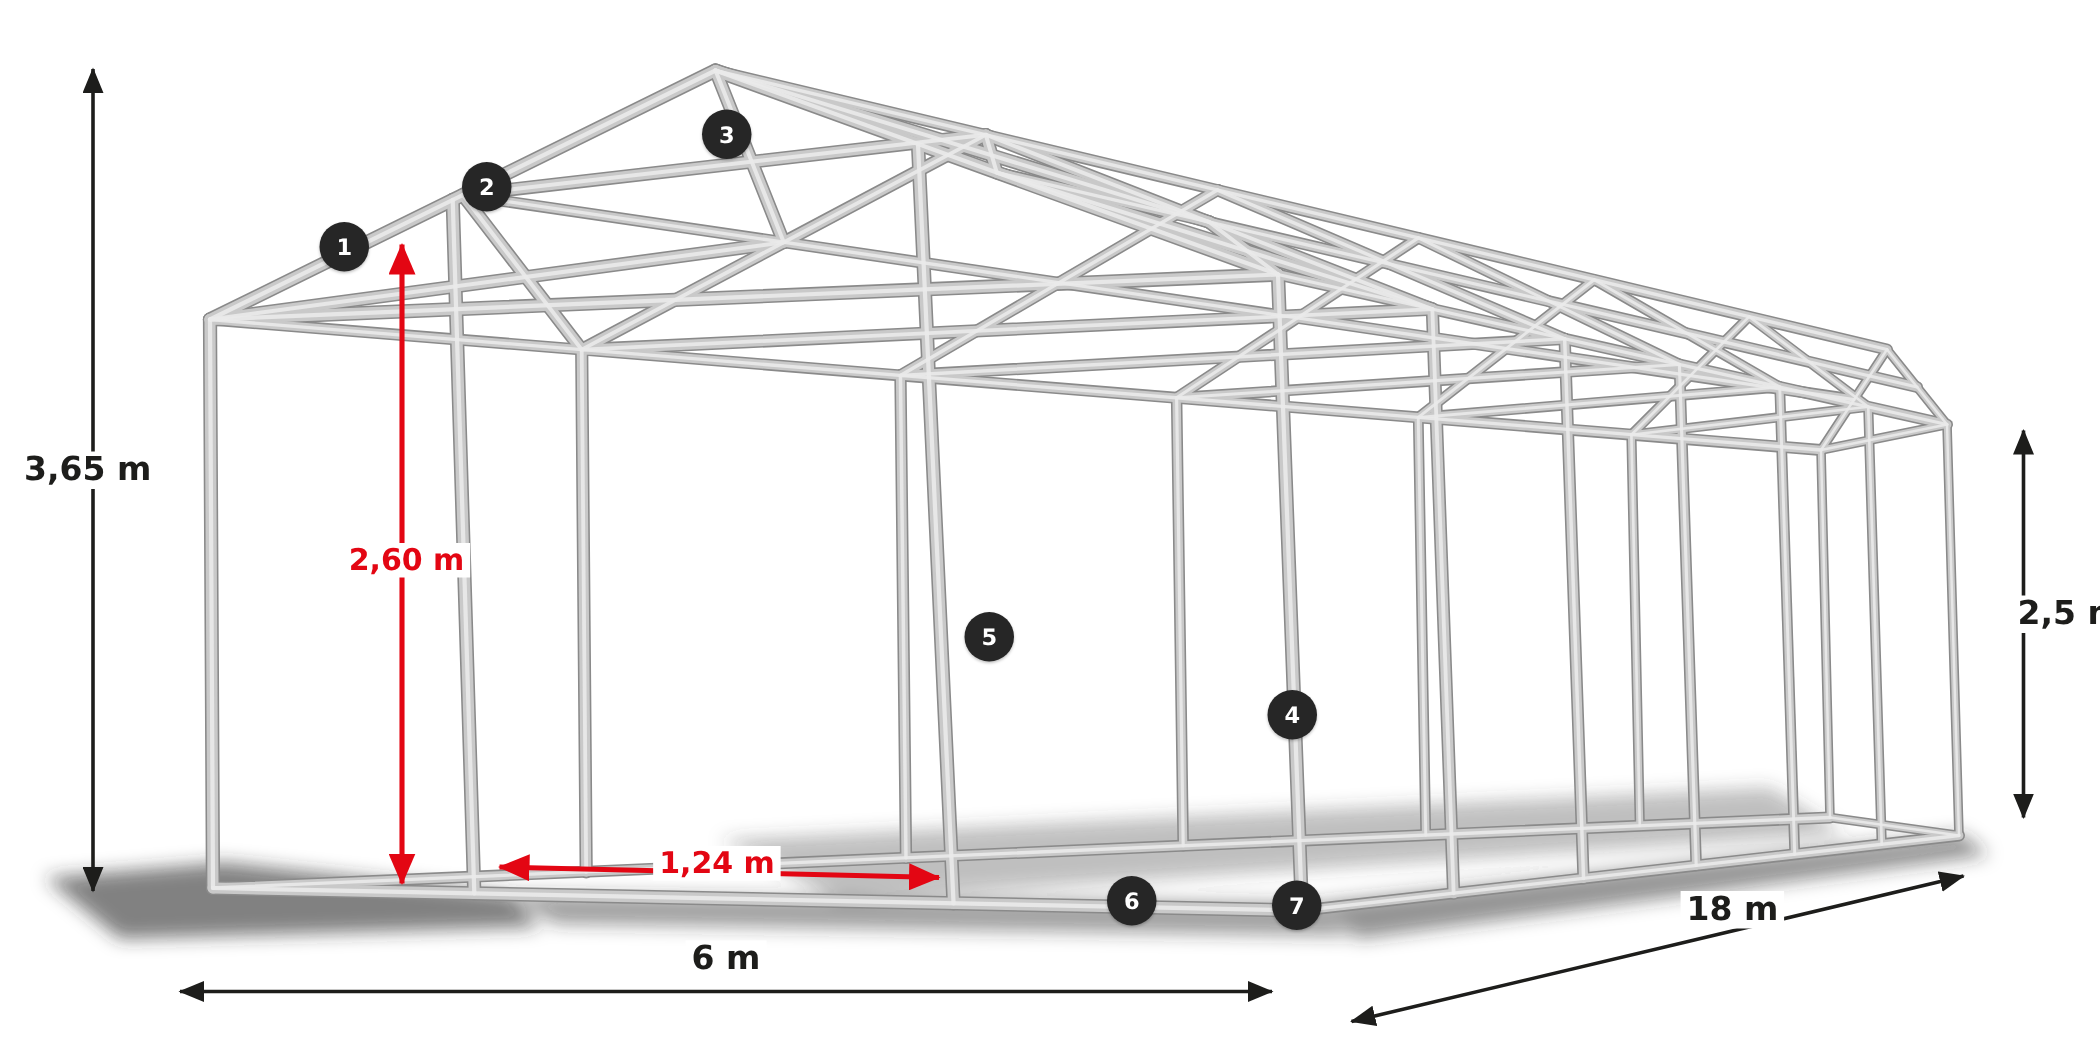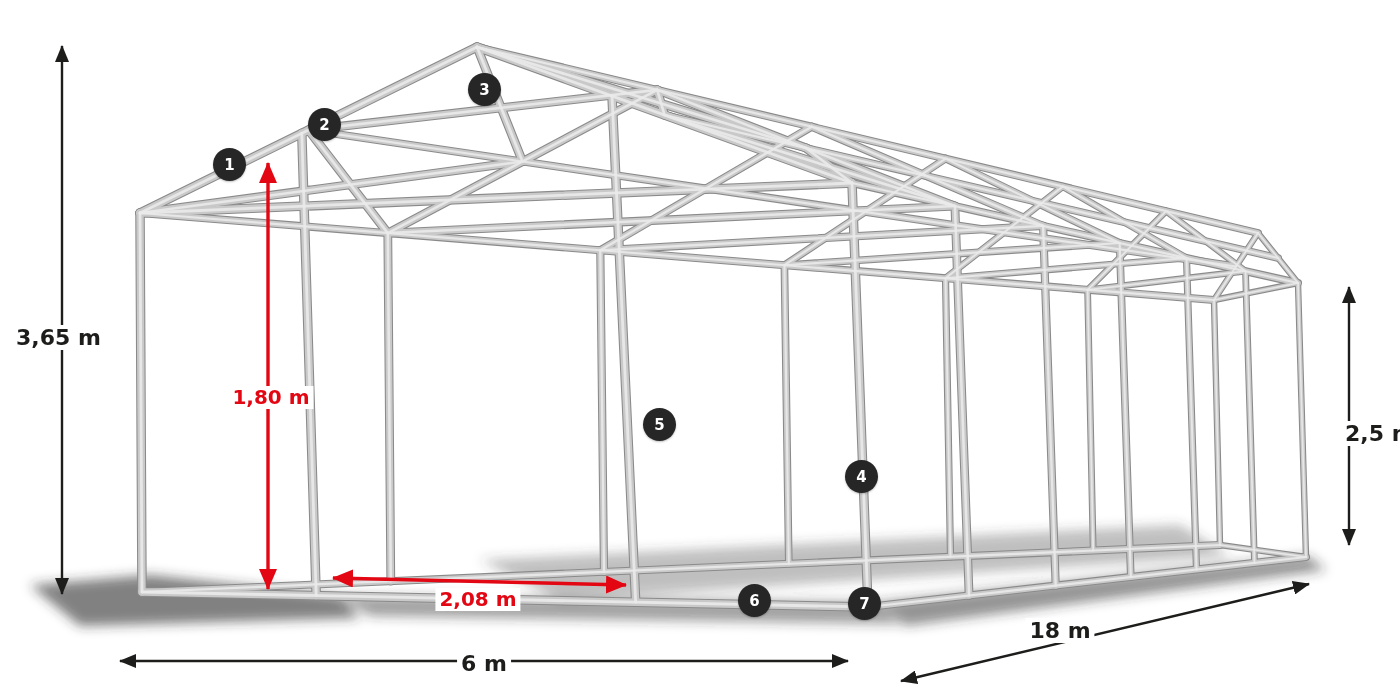--- a/index.html
+++ b/index.html
@@ -10,21 +10,21 @@
   html,body{margin:0;padding:0;background:#fff;}
   .stage{
     position:relative;width:1400px;height:700px;background:#ffffff;overflow:hidden;
     font-family:"DejaVu Sans","Liberation Sans",sans-serif;
   }
   .stage svg{position:absolute;left:0;top:0;}
   .dim-line{stroke:var(--dim-black);stroke-width:2.4;fill:none;}
   .dim-line.red{stroke:var(--accent-red);stroke-width:3.4;}
   .dim-label{
     position:absolute;font-weight:bold;font-size:22px;color:var(--dim-black);
-    background:#ffffff;padding:0 4px;line-height:1.15;white-space:nowrap;margin-top:24px;
+    background:#ffffff;padding:0 4px;line-height:1.15;white-space:nowrap;
   }
   .dim-label.red{color:var(--accent-red);font-size:20px;}
   .center{transform:translateX(-50%);}
   .badge{
     position:absolute;width:33px;height:33px;border-radius:50%;
     background:var(--badge-bg);color:#fff;font-weight:bold;font-size:15px;
     display:flex;align-items:center;justify-content:center;
     box-shadow:0 1px 2px rgba(0,0,0,.25);
   }
 </style>
@@ -228,23 +228,23 @@
       <line x1="120" y1="661" x2="848" y2="661" class="dim-line" marker-start="url(#mk-black)" marker-end="url(#mk-black)"></line>
       <line x1="901" y1="681" x2="1309" y2="584" class="dim-line" marker-start="url(#mk-black)" marker-end="url(#mk-black)"></line>
       <line x1="268" y1="163" x2="268" y2="589" class="dim-line red" marker-start="url(#mk-red)" marker-end="url(#mk-red)"></line>
       <line x1="333" y1="578" x2="626" y2="585" class="dim-line red" marker-start="url(#mk-red)" marker-end="url(#mk-red)"></line>
     </g>
   </svg>
 
   <div class="dim-label" style="left:12px;top:301px">3,65 m</div>
   <div class="dim-label" style="left:1341px;top:397px">2,5 m</div>
   <div class="dim-label center" style="left:484px;top:627px">6 m</div>
-  <div class="dim-label center" style="left:1060px;top:594px">18 m</div>
-  <div class="dim-label red center" style="left:271px;top:362px">1,80 m</div>
-  <div class="dim-label red center" style="left:478px;top:564px">2,08 m</div>
+  <div class="dim-label center" style="left:1155px;top:594px">18 m</div>
+  <div class="dim-label red center" style="left:271px;top:362px">2,60 m</div>
+  <div class="dim-label red center" style="left:478px;top:564px">1,24 m</div>
 
   <div class="badge" style="left:213px;top:148px">1</div>
   <div class="badge" style="left:308px;top:108px">2</div>
   <div class="badge" style="left:468px;top:73px">3</div>
   <div class="badge" style="left:845px;top:460px">4</div>
   <div class="badge" style="left:643px;top:408px">5</div>
   <div class="badge" style="left:738px;top:584px">6</div>
   <div class="badge" style="left:848px;top:587px">7</div>
 
 </div>

